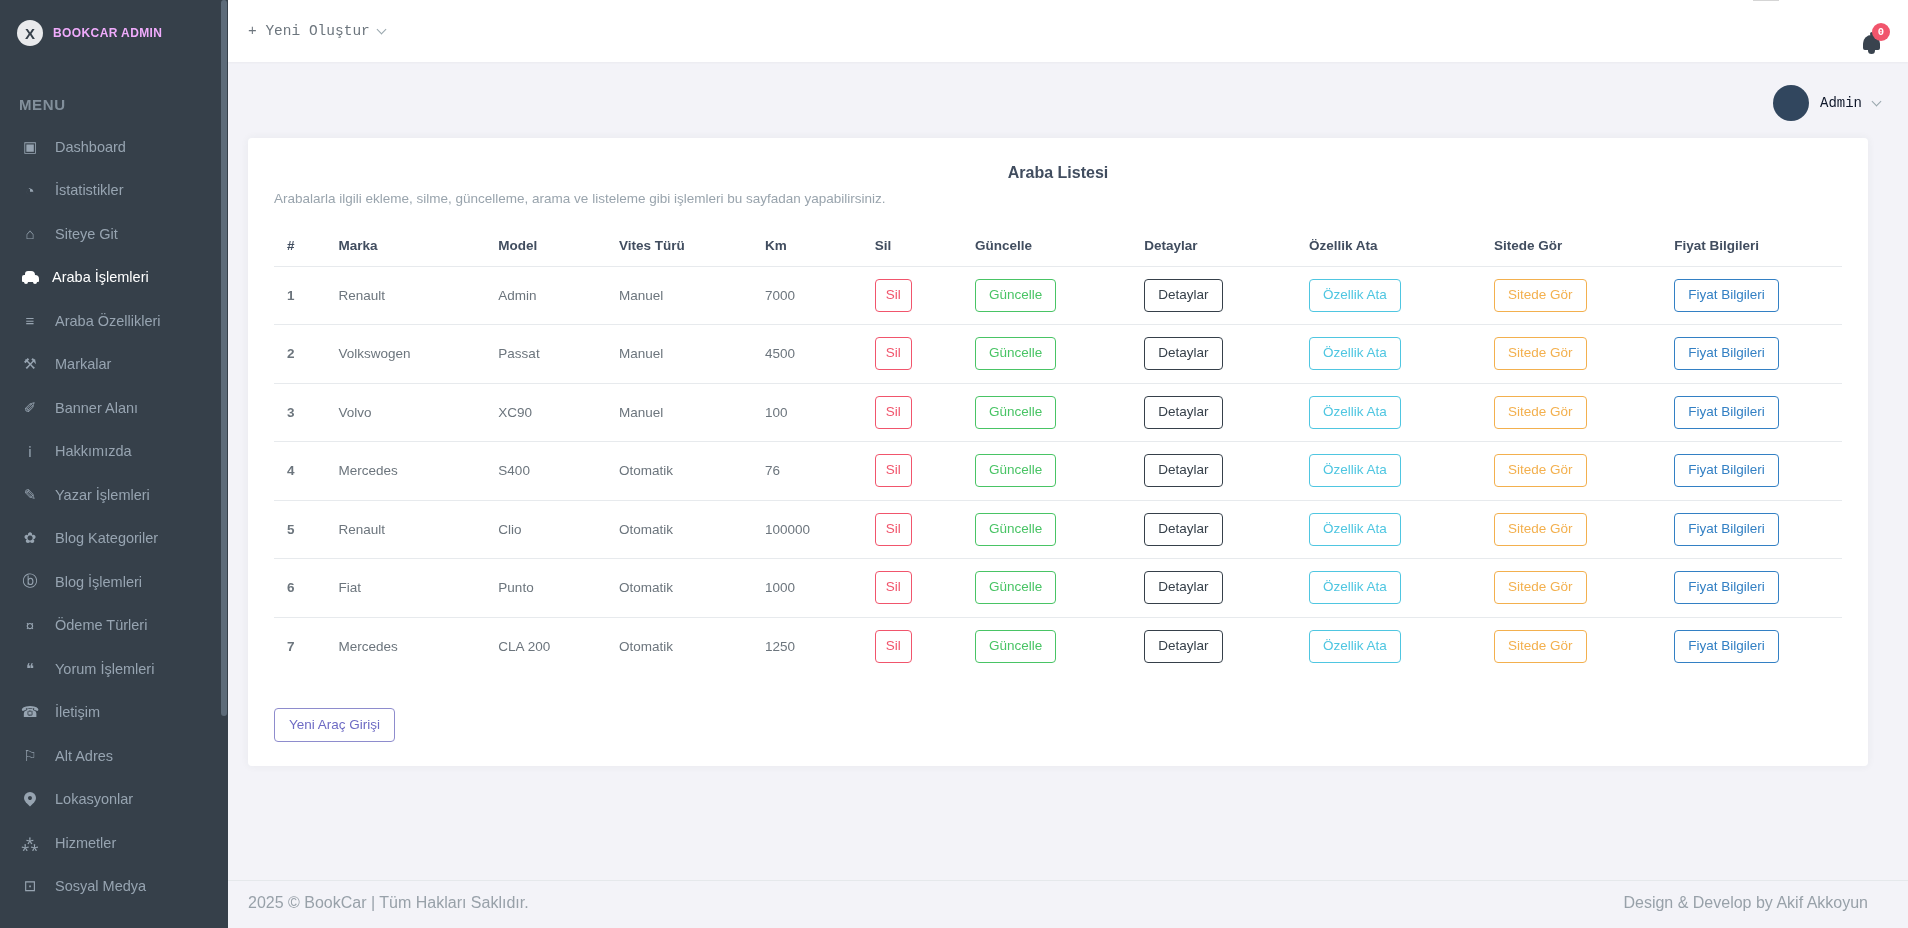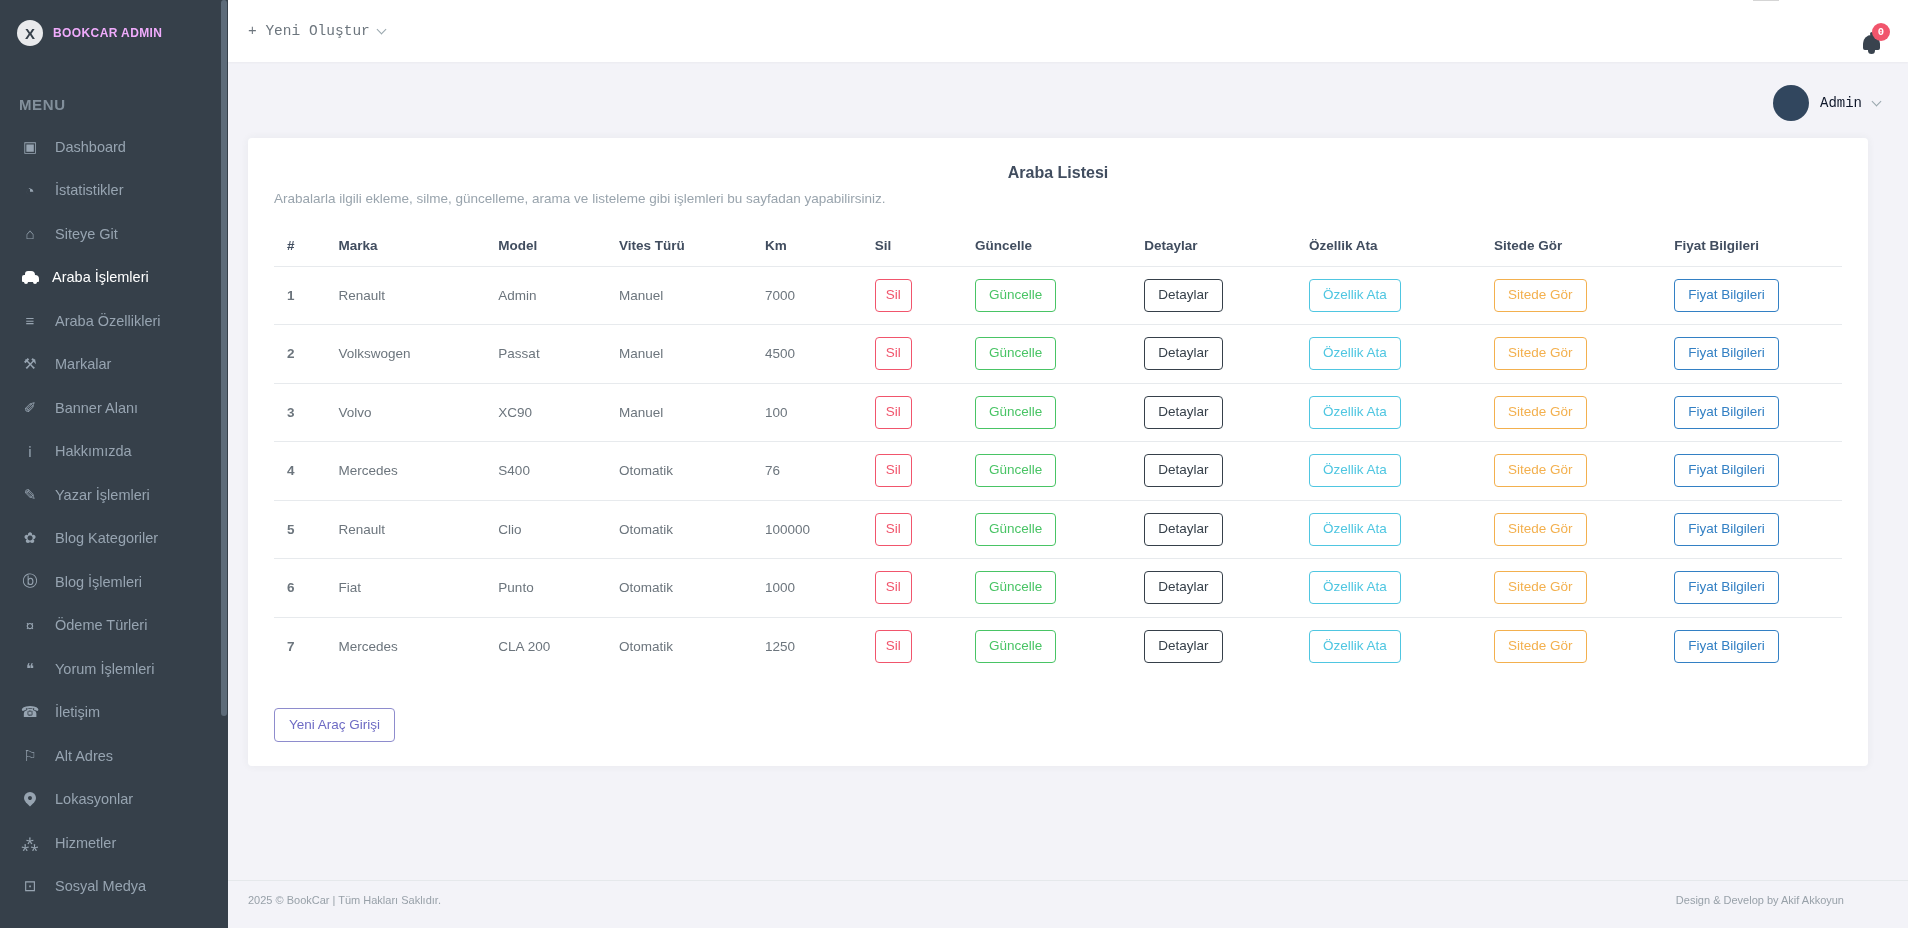--- a/index.html
+++ b/index.html
@@ -71,21 +71,21 @@
   .btn-del   { color:#f1556c; border-color:#f1556c; padding:7px 10px; }
   .btn-upd   { color:#49c465; border-color:#49c465; }
   .btn-det   { color:#36404a; border-color:#36404a; }
   .btn-feat  { color:#4fc6e1; border-color:#4fc6e1; }
   .btn-site  { color:#f3b04e; border-color:#f3b04e; }
   .btn-price { color:#3380c4; border-color:#3380c4; }
   .btn-new   { color:#6e6bc4; border-color:#8e8ccd; padding:8px 14px; margin-top:32px; }
 
   
   .footer { height:48px; border-top:1px solid #e5e8eb; display:flex; justify-content:space-between;
-            padding:13px 64px 0 20px; color:#98a1a9; font-size:11px; }
+            padding:13px 40px 0 20px; color:#98a1a9; font-size:16px; }
 </style>
 </head>
 <body>
 
 <div id="app">
 
   <aside class="sidebar">
     <div class="brand">
       <span class="brand-circle">X</span>
       <span class="brand-text">BOOKCAR ADMIN</span>

